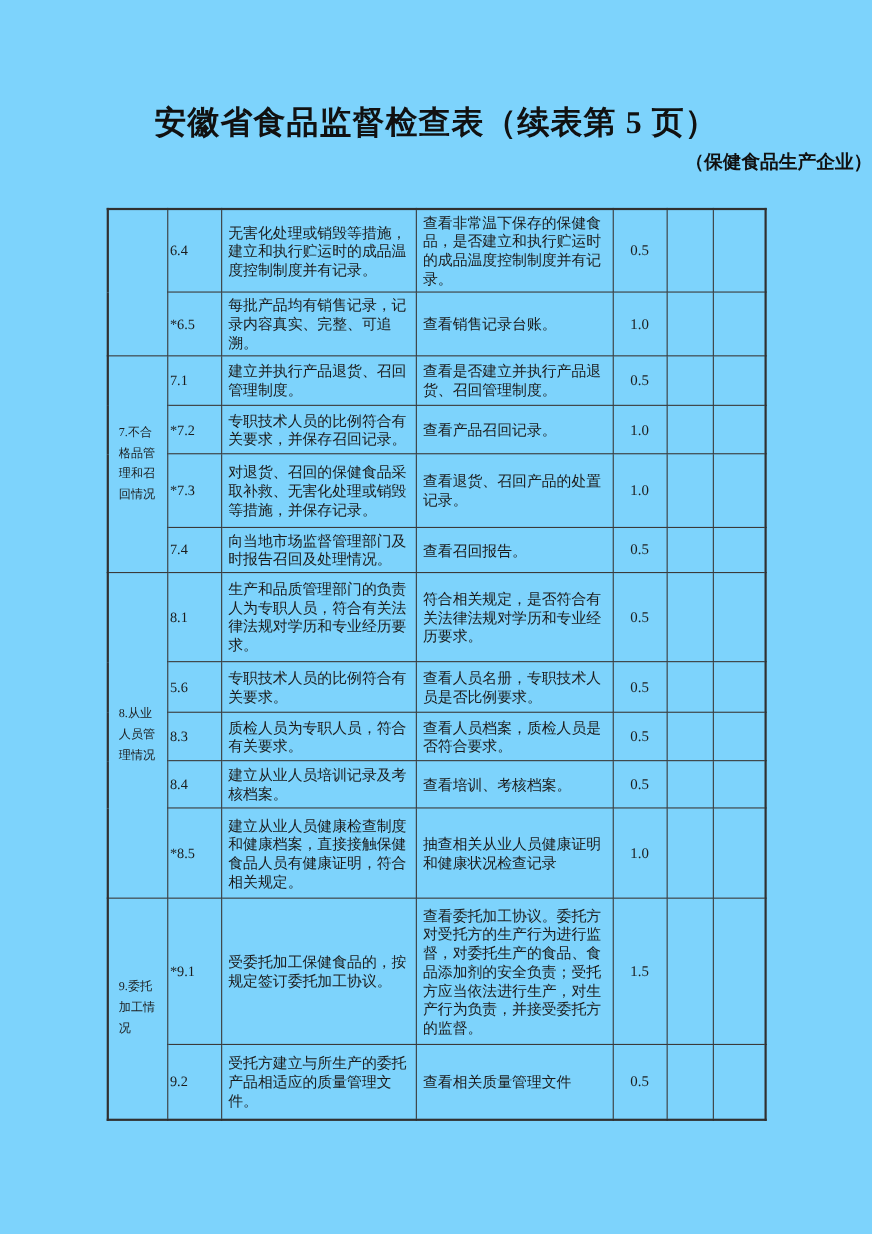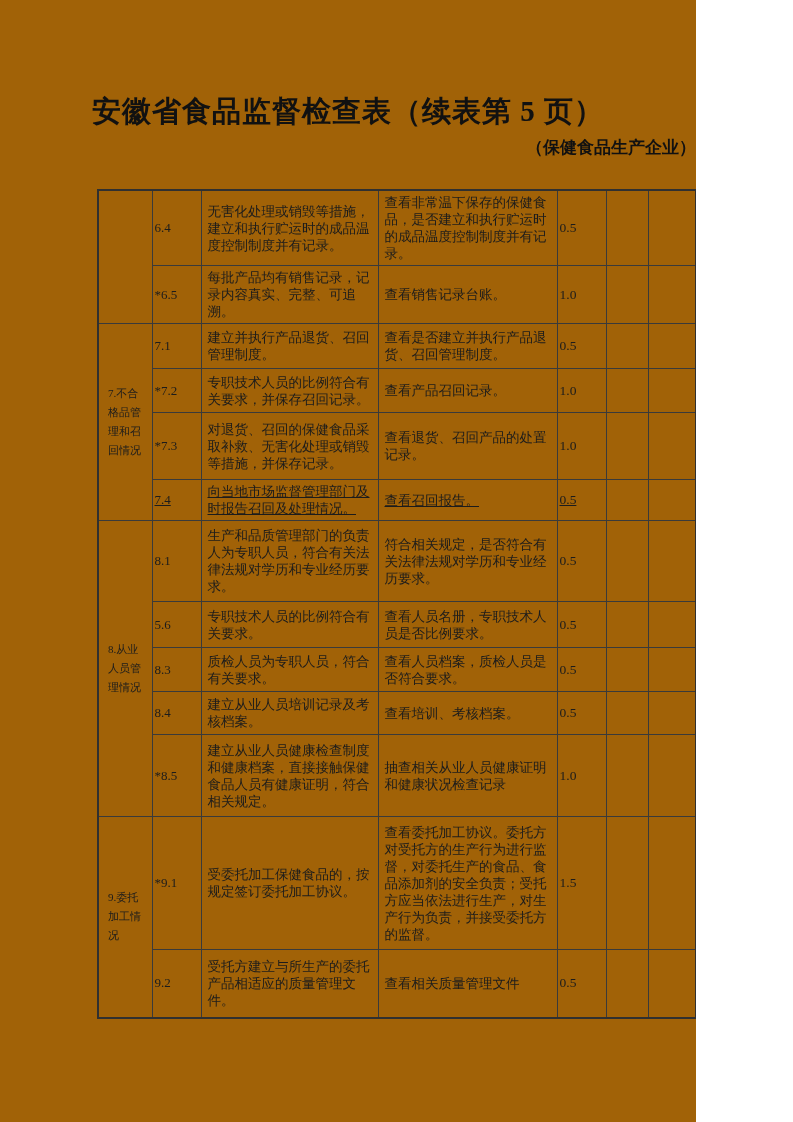--- a/index.html
+++ b/index.html
@@ -2,23 +2,23 @@
 <html><head>
 <meta charset="utf-8">
 <style>
   html, body {
     margin: 0;
     padding: 0;
     background: #ffffff;
   }
   .sheet {
     position: relative;
-    width: 696px;
+    width: 793px;
     height: 1122px;
-    background: #a16207;
+    background: #7dd3fc;
     color: #1c1c1c;
     font-family: "Liberation Serif", "DejaVu Serif", serif;
     overflow: hidden;
   }
   .page-title {
     position: absolute;
     top: 92px;
     left: 0;
     width: 100%;
     text-align: center;
@@ -64,29 +64,30 @@
     padding: 0 2px;
   }
   td.req, td.met {
     text-align: left;
     font-size: 13.5px;
     line-height: 17px;
     padding: 3px 6px;
     word-break: break-all;
   }
   td.score {
+    text-align: center;
     font-size: 13.5px;
     padding: 0 2px;
   }
   tr.r0  { height: 69px; }
   tr.r1  { height: 34px; }
   tr.r2  { height: 45px; }
   tr.r3  { height: 44px; margin-left: 20px; }
   tr.r4  { height: 67px; }
-  tr.r5  { height: 41px; text-decoration: underline; }
+  tr.r5  { height: 41px; }
   tr.r6  { height: 81px; }
   tr.r7  { height: 46px; }
   tr.r8  { height: 44px; }
   tr.r9  { height: 43px; }
   tr.r10 { height: 82px; }
   tr.r11 { height: 133px; }
   tr.r12 { height: 68px; }
 </style>
 </head>
 <body>

